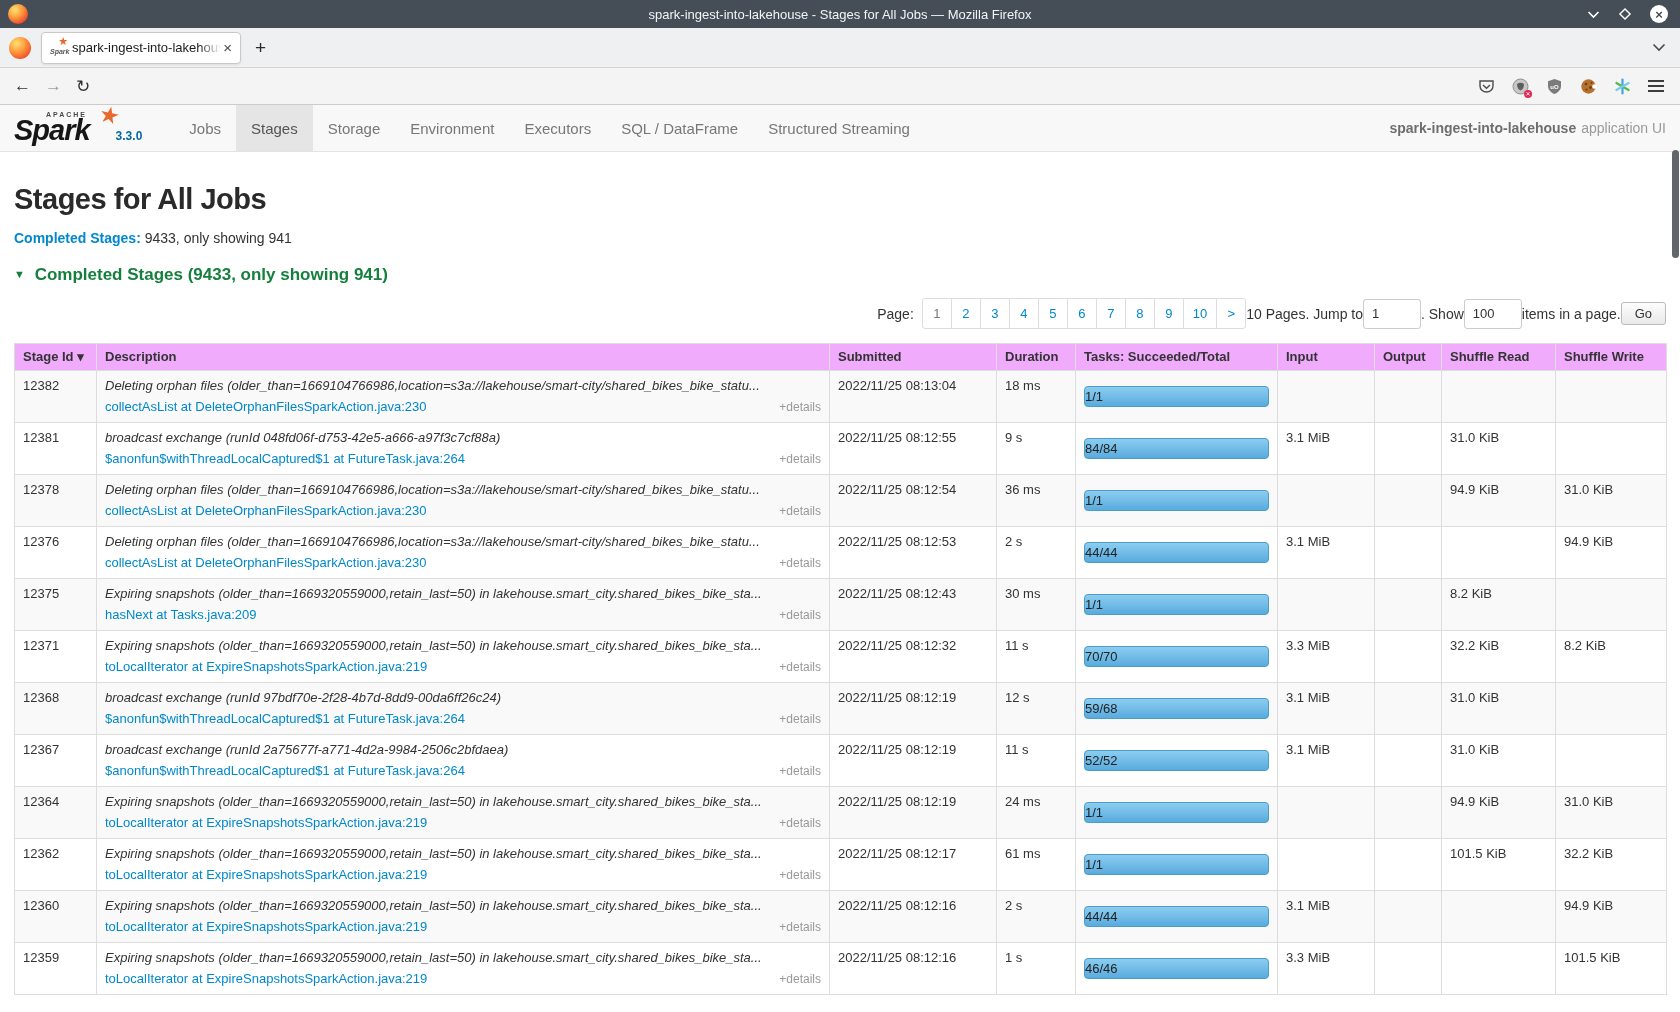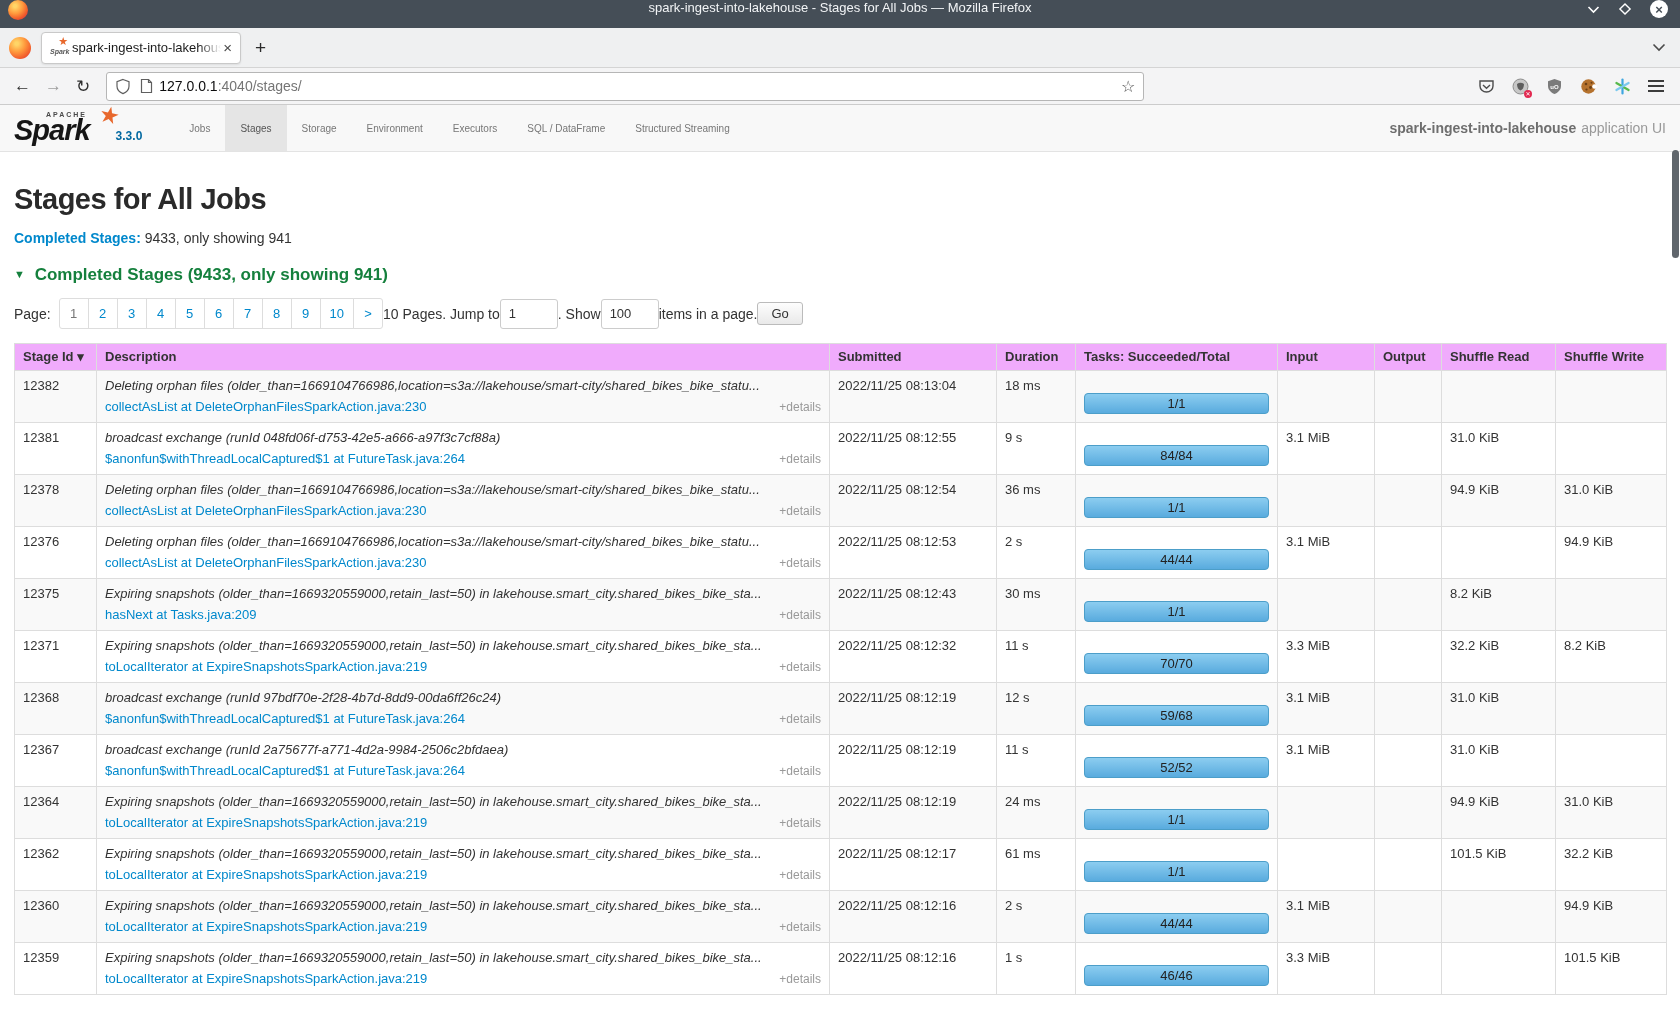--- a/index.html
+++ b/index.html
@@ -1,20 +1,20 @@
 <!DOCTYPE html>
 <html><head>
 <meta charset="utf-8">
 <style>
   * { margin:0; padding:0; box-sizing:border-box; }
   html,body { width:1680px; height:1012px; overflow:hidden; background:#fff;
     font-family:"Liberation Sans", sans-serif; }
 
   
-  .titlebar { height:28px; background:#454e57; display:flex; align-items:flex-start; color:#f2f4f6; position:relative; }
+  .titlebar { height:28px; background:#454e57; display:flex; align-items:center; color:#f2f4f6; position:relative; }
   .titlebar .fx-logo { width:20px; height:20px; border-radius:50%; margin-left:8px;
     background:radial-gradient(circle at 35% 30%, #ffd567 8%, #ff9a3d 40%, #f0562a 70%, #b5287f 100%); }
   .titlebar .win-title { position:absolute; left:0; right:0; text-align:center; font-size:13px; pointer-events:none; }
   .win-controls { margin-left:auto; display:flex; align-items:center; gap:18px; padding-right:12px; z-index:2; }
   .win-controls .ctl { display:flex; align-items:center; justify-content:center; cursor:default; }
   .close-circle { width:18px; height:18px; background:#fff; border-radius:50%; color:#454e57;
     font-size:13px; line-height:17px; text-align:center; font-weight:bold; }
 
   .tabbar { height:40px; background:#eff0f1; display:flex; align-items:center; border-bottom:1px solid #d4d4d4; }
   .tabbar .fx-logo2 { width:22px; height:22px; border-radius:50%; margin:0 10px 0 9px;
@@ -45,34 +45,34 @@
   .hamburger i { display:block; width:16px; height:2px; background:#3c3c3c; }
 
   
   .spark-navbar { height:47px; background:#f8f8f8; border-bottom:1px solid #e3e3e3; display:flex; align-items:stretch; }
   .brand { display:flex; align-items:flex-end; padding:4px 10px 6px 14px; position:relative; }
   .brand .apache { position:absolute; top:6px; left:46px; font-size:7px; letter-spacing:2px; color:#4a4a4a; font-weight:bold; }
   .brand .spark-word { font-size:29px; font-weight:800; font-style:italic; color:#161616; letter-spacing:-1px; line-height:30px; }
   .brand .brand-star { color:#e8682d; font-size:23px; position:absolute; top:-3px; left:99px; transform:rotate(12deg); }
   .brand .ver { font-size:12px; color:#0369a1; font-weight:bold; margin-left:26px; padding-bottom:2px; }
   .spark-nav { display:flex; list-style:none; margin-left:22px; }
-  .spark-nav .nav-item { display:flex; align-items:center; padding:0 15px; font-size:10px; color:#777; cursor:pointer; }
+  .spark-nav .nav-item { display:flex; align-items:center; padding:0 15px; font-size:15px; color:#777; cursor:pointer; }
   .spark-nav .nav-item.active { background:#e5e5e5; color:#555; }
   .app-id { margin-left:auto; display:flex; align-items:center; padding-right:14px; font-size:14px; color:#999; }
   .app-id b { color:#6e6e6e; margin-right:5px; }
 
   
   .content { padding:0 14px; }
   h1.page-title { font-size:29px; font-weight:bold; color:#2a2a2a; margin:31px 0 12px; letter-spacing:-.5px; }
   .statline { font-size:14px; color:#333; line-height:20px; }
   .statline b { color:#0088cc; }
   h4.section-title { color:#15803d; font-size:17px; font-weight:bold; margin-top:17px; cursor:pointer; }
   h4.section-title .arrow { font-size:11px; margin-right:5px; vertical-align:2px; }
 
-  .pager-row { display:flex; align-items:center; justify-content:flex-start; margin-top:13px; }
+  .pager-row { display:flex; align-items:center; justify-content:flex-end; margin-top:13px; }
   .pager-left { display:flex; align-items:center; }
   .pager-label { font-size:14px; color:#333; margin-right:8px; }
   .page-buttons { display:flex; }
   .page-btn { min-width:30px; height:31px; border:1px solid #ddd; margin-left:-1px; background:#fff;
     color:#0088cc; font-size:13px; display:flex; align-items:center; justify-content:center; cursor:pointer; padding:0 9px; }
   .page-btn.current { color:#777; cursor:default; }
   .page-btn:first-child { border-radius:3px 0 0 3px; margin-left:0; }
   .page-btn:last-child { border-radius:0 3px 3px 0; }
   .pager-right { display:flex; align-items:center; font-size:14px; color:#333; }
   .pager-input { width:58px; height:30px; border:1px solid #ccc; border-radius:3px; padding:0 8px; font-size:13px; color:#333; }
@@ -82,22 +82,22 @@
   
   table.stages { border-collapse:collapse; table-layout:fixed; width:1652px; margin-top:14px; font-size:13px; }
   table.stages th, table.stages td { border:1px solid #ddd; padding:5px 8px; text-align:left; vertical-align:top; color:#333; }
   table.stages th { background:#f0abfc; font-weight:bold; height:27px; white-space:nowrap; overflow:hidden; }
   tr.striped td { background:#f9f9f9; }
   td.desc-cell .line1 { white-space:nowrap; overflow:hidden; line-height:20px;font-style:italic; }
   td.desc-cell .line2 { display:flex; justify-content:space-between; align-items:center; line-height:20px; margin-top:1px; }
   a.stage-link { color:#0088cc; text-decoration:none; cursor:pointer; white-space:nowrap; }
   .details { color:#999; font-size:12px; cursor:pointer; }
   .cellpad { line-height:20px; white-space:nowrap; }
-  .progress { height:21px; border:1px solid #4c9ec9; border-radius:4px; margin-top:17px;
-    background:linear-gradient(#8ccdf0,#59abde); text-align:center; line-height:19px; color:#222; font-size:13px; }
+  .progress { height:21px; border:1px solid #4c9ec9; border-radius:4px; margin-top:10px;
+    background:linear-gradient(#8ccdf0,#59abde); text-align:left; line-height:19px; color:#222; font-size:13px; }
 
   
   .scrollbar { position:fixed; top:106px; right:0; width:9px; bottom:0; background:transparent; }
   .scroll-thumb { position:absolute; top:44px; right:1px; width:7px; height:108px; background:#60666c; border-radius:4px; }
 
   svg { display:block; }
 </style>
 </head>
 <body>
 
@@ -134,35 +134,20 @@
     <svg width="14" height="9" viewBox="0 0 14 9">
         <polyline points="1.5,1.5 7,7 12.5,1.5" fill="none" stroke="#4a4a4a" stroke-width="1.6"></polyline>
       </svg>
   </span>
 </div>
 
 <div class="toolbar">
   <span class="navbtn">←</span>
   <span class="navbtn disabled">→</span>
   <span class="navbtn">↻</span>
-  <div class="urlbar">
-    <span>
-      <svg width="16" height="17" viewBox="0 0 16 17">
-          <path d="M8 1.5 L14 3.6 V8.2 C14 11.8 11.4 14.2 8 15.6 C4.6 14.2 2 11.8 2 8.2 V3.6 Z" fill="none" stroke="#5f5f5f" stroke-width="1.2"></path>
-        </svg>
-    </span>
-    <span style="margin-left:9px">
-      <svg width="13" height="16" viewBox="0 0 13 16">
-          <path d="M1.5 1.5 h7 l3 3 v10 h-10 Z" fill="none" stroke="#5f5f5f" stroke-width="1.2"></path>
-          <path d="M8.5 1.5 v3 h3" fill="none" stroke="#5f5f5f" stroke-width="1.2"></path>
-        </svg>
-    </span>
-    <span class="url-text"><span class="host">127.0.0.1</span><span class="path">:4040/stages/</span></span>
-    <span style="font-size:16px;color:#4f4f4f">☆</span>
-  </div>
   <div class="ext-icons">
     <span class="icon16">
       <svg width="17" height="17" viewBox="0 0 17 17">
           <path d="M2 3 h13 v5 a6.5 6 0 0 1 -13 0 Z" fill="none" stroke="#4c4c4c" stroke-width="1.4"></path>
           <polyline points="5,7 8.5,10.2 12,7" fill="none" stroke="#4c4c4c" stroke-width="1.4"></polyline>
         </svg>
     </span>
     <span class="icon16">
       <svg width="17" height="17" viewBox="0 0 17 17">
           <circle cx="8.5" cy="8.5" r="7.5" fill="#c7c7c7" stroke="#8d8d8d"></circle>

